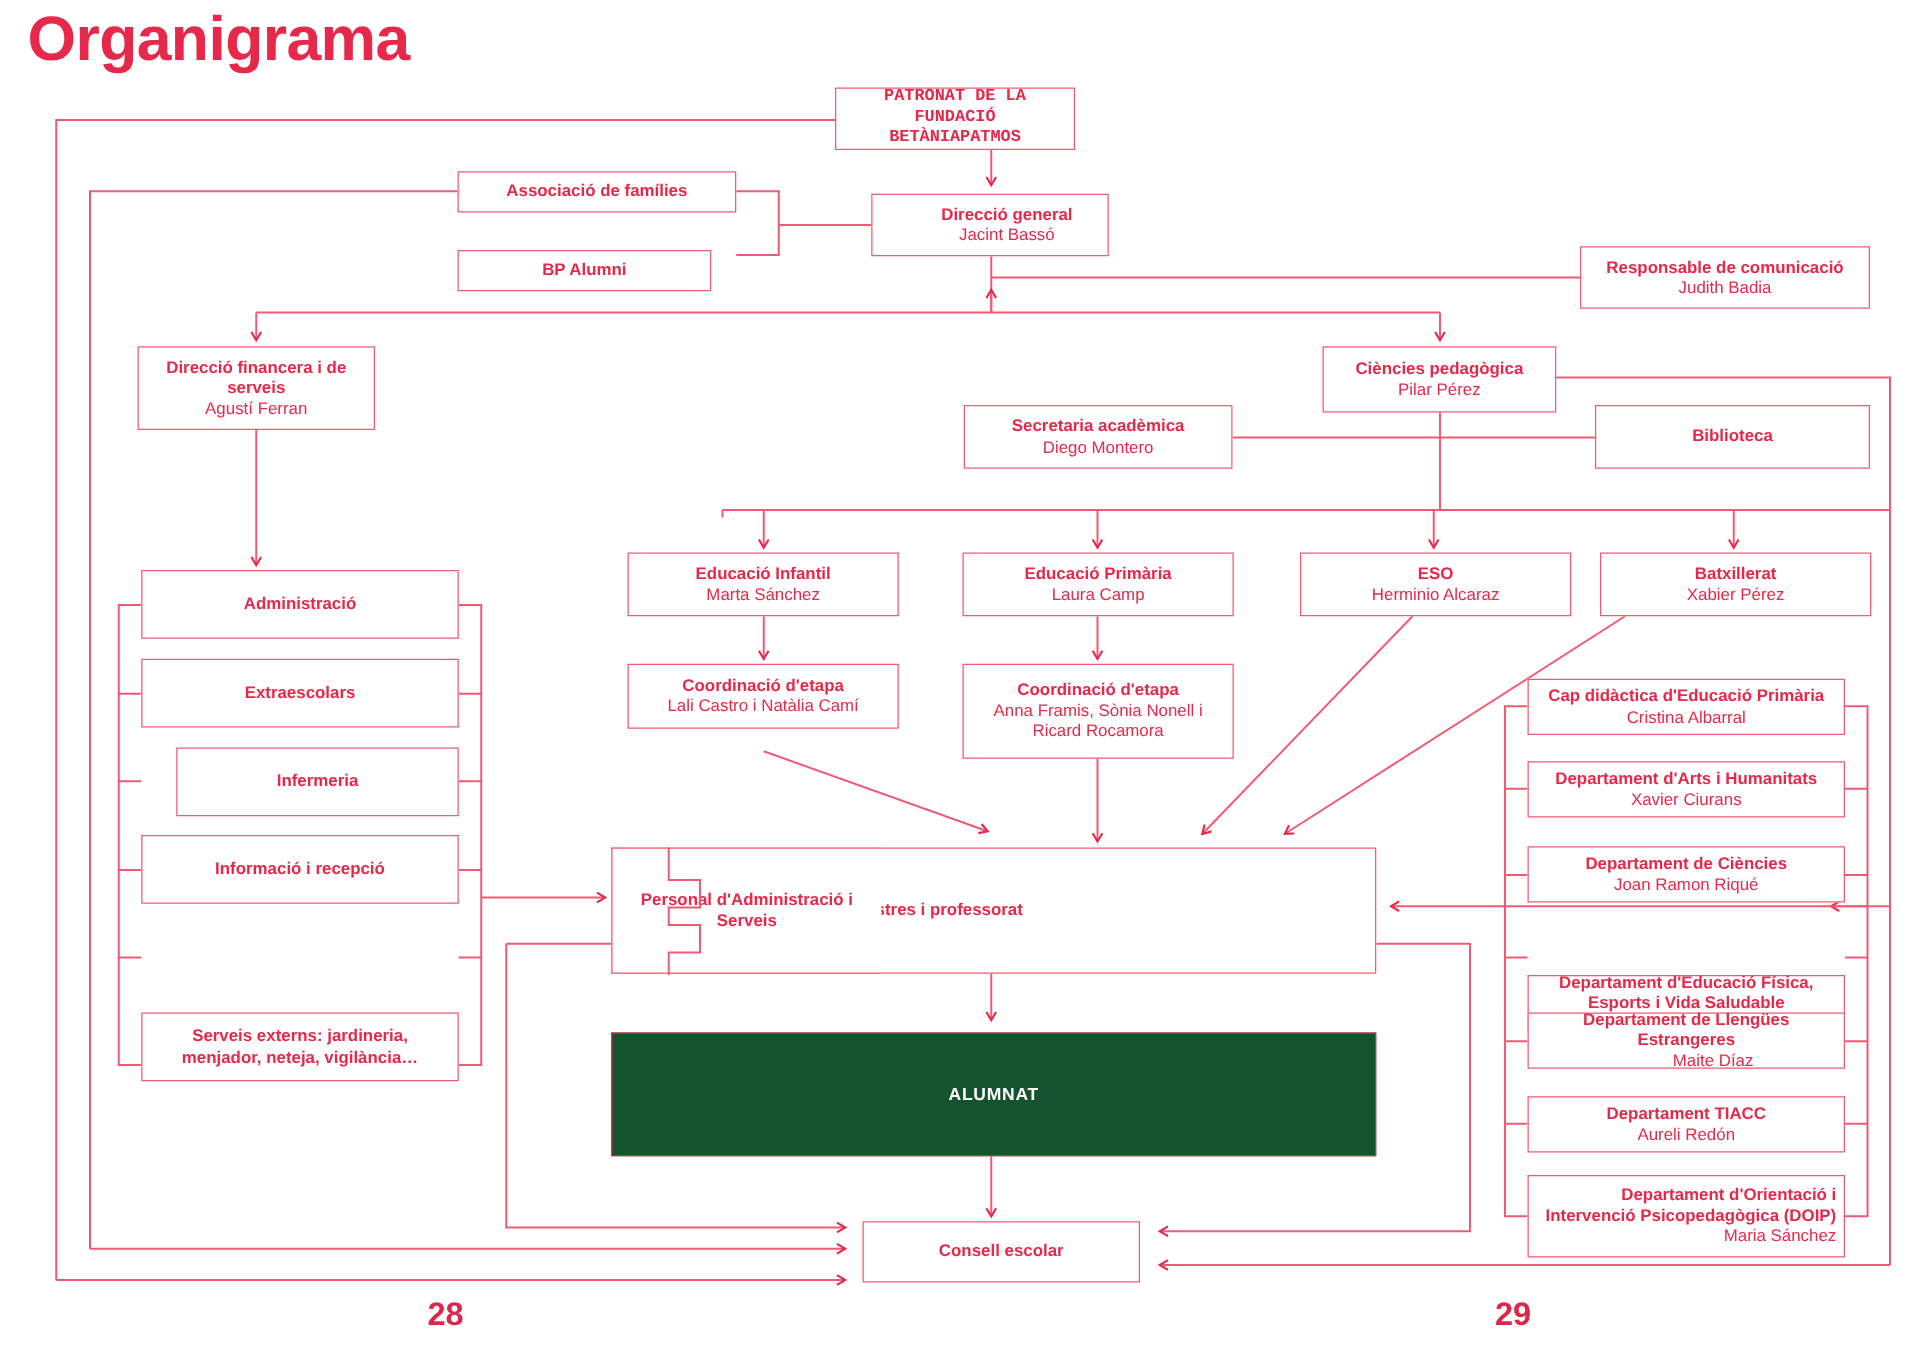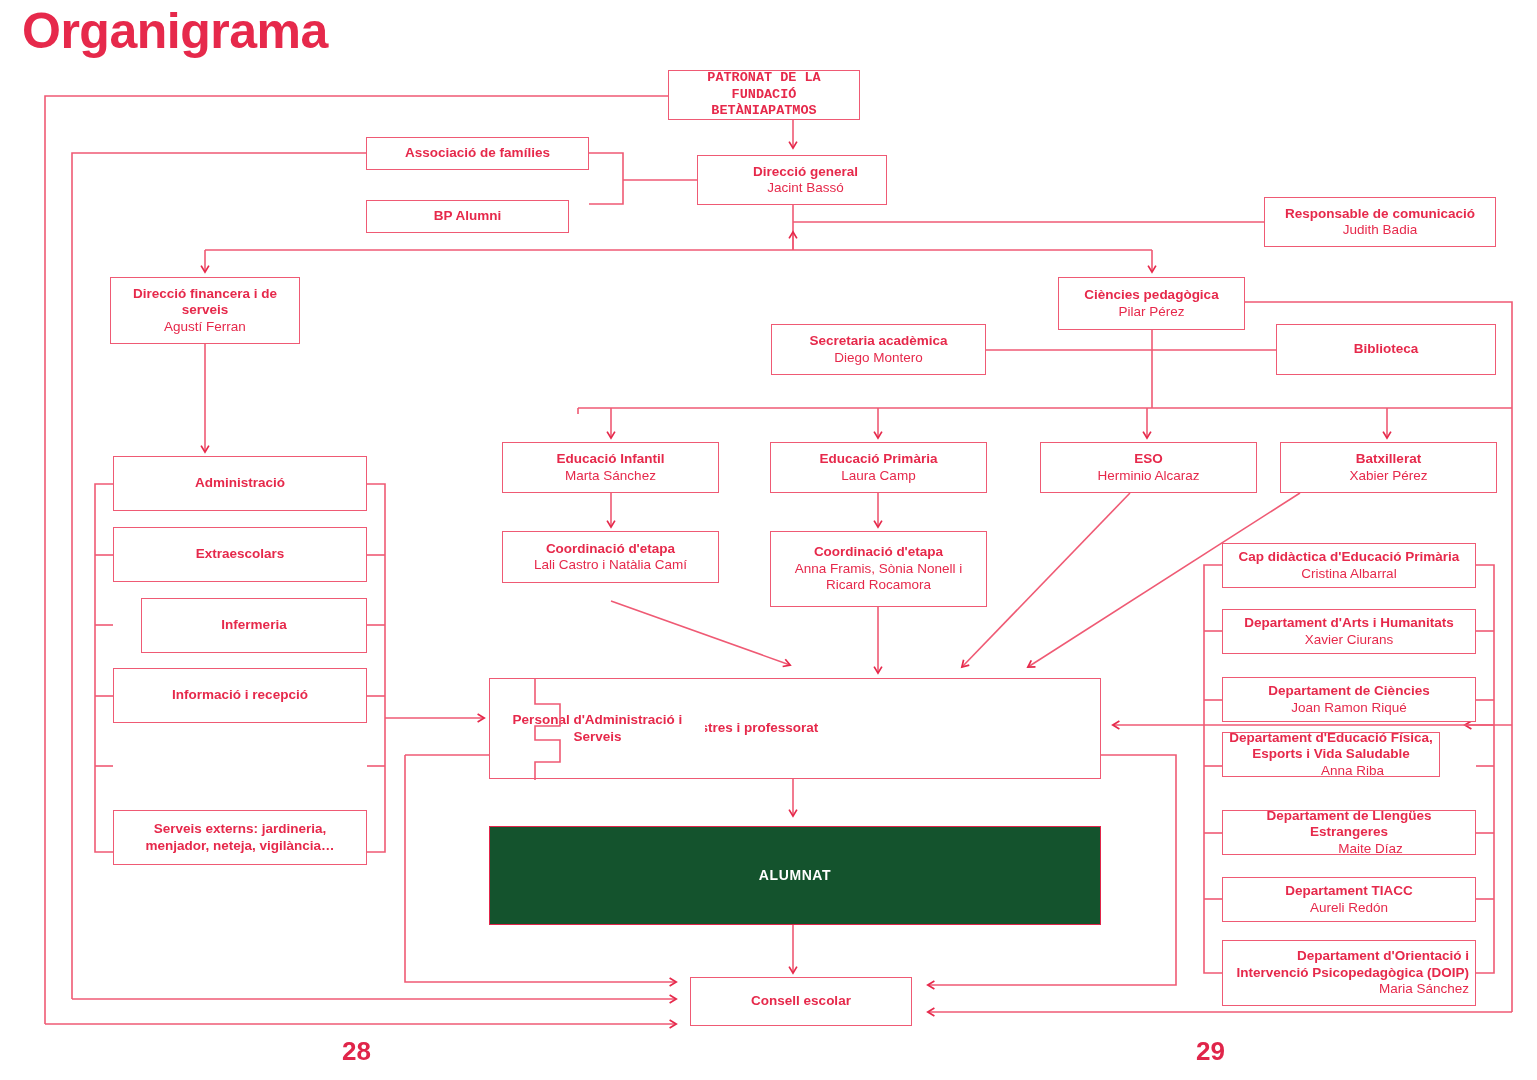--- a/index.html
+++ b/index.html
@@ -316,21 +316,21 @@
     </span>
   </div>
 
   <div class="node" style="left:1222px; top:677px; width:254px; height:45px;">
     <span class="nodewrap">
       <span class="ttl">Departament de Ciències</span>
       <span class="sub">Joan Ramon Riqué</span>
     </span>
   </div>
 
-  <div class="node" style="left:1222px; top:732px; width:218px; height:45px;">
+  <div class="node" style="left:1222px; top:780px; width:254px; height:45px;">
     <span class="nodewrap">
       <span class="ttl">Departament d'Educació Física, Esports i Vida Saludable</span><span class="inline-sub"> Anna Riba</span>
     </span>
   </div>
 
   <div class="node" style="left:1222px; top:810px; width:254px; height:45px;">
     <span class="nodewrap">
       <span class="ttl">Departament de Llengües Estrangeres</span><span class="inline-sub"> Maite Díaz</span>
     </span>
   </div>

